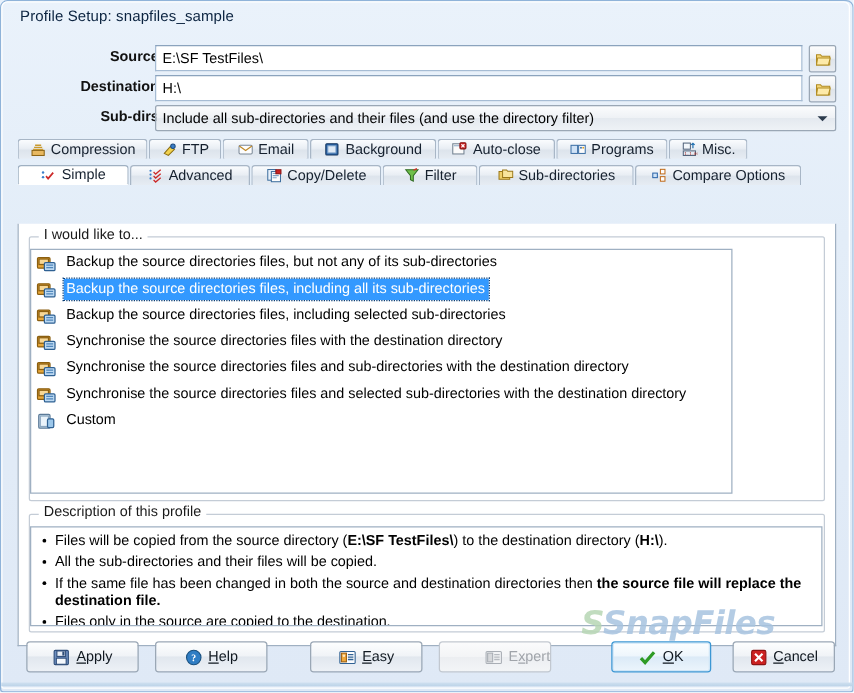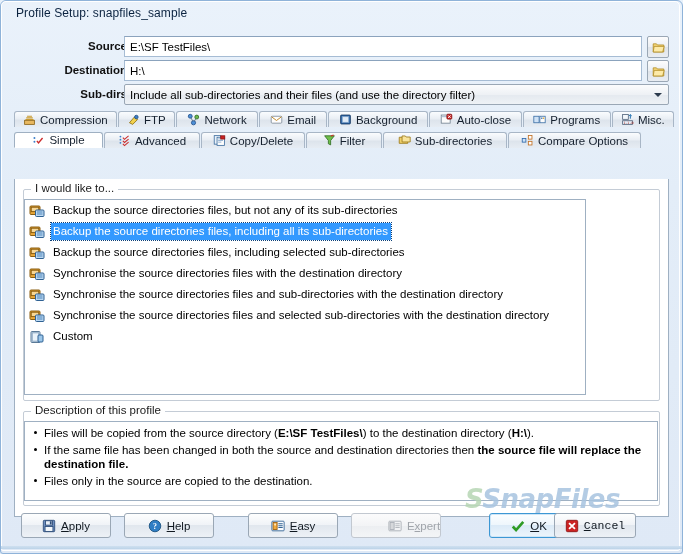--- a/index.html
+++ b/index.html
@@ -382,29 +382,20 @@
             <path d="M3 8h10M4 6h8M5 4h6" stroke="#c99a2e" stroke-width="1.4"></path>
           </svg>
           <span>Compression</span>
         </div>
         <div class="tab" style="width:58px">
           <svg class="tab-icon" viewBox="0 0 16 16">
             <path d="M3 12l6-7 4 3-6 6z" fill="#f2d14d" stroke="#8a6d12"></path>
             <circle cx="11.5" cy="5" r="2.2" fill="#3a7ec9" stroke="#1d4d82"></circle>
           </svg>
           <span>FTP</span>
-        </div>
-        <div class="tab" style="width:83px">
-          <svg class="tab-icon" viewBox="0 0 16 16">
-            <circle cx="4" cy="4" r="2.4" fill="#4d8fd6" stroke="#22518c"></circle>
-            <circle cx="12" cy="5" r="2.4" fill="#6db84e" stroke="#2f6b22"></circle>
-            <circle cx="8" cy="12" r="2.6" fill="#4d8fd6" stroke="#22518c"></circle>
-            <path d="M5 6l2 4M11 7l-2 3" stroke="#55667a"></path>
-          </svg>
-          <span>Network</span>
         </div>
         <div class="tab" style="width:69px">
           <svg class="tab-icon" viewBox="0 0 16 16">
             <rect x="1.5" y="4" width="13" height="8.5" rx="1.2" fill="#fdfdfd" stroke="#7a8796"></rect>
             <path d="M1.8 4.6L8 9.2l6.2-4.6" fill="none" stroke="#c08a2a" stroke-width="1.2"></path>
           </svg>
           <span>Email</span>
         </div>
         <div class="tab" style="width:101px">
           <svg class="tab-icon" viewBox="0 0 16 16">
@@ -564,20 +555,21 @@
           </div>
         </div>
 
       <div class="groupbox" style="left:8px; top:232px; width:637px; height:95px;">
         <div class="groupbox-title">Description of this profile</div>
       </div>
 
       <div class="descbox" style="left:9px; top:242px; width:634px; height:80px;">
         <ul class="desc-list" id="desc-list">
             <li><span>Files will be copied from the source directory (</span><b>E:\SF TestFiles\</b><span>) to the destination directory (</span><b>H:\</b><span>).</span></li>
+            <li><span>All the sub-directories and their files will be copied.</span></li>
             <li><span>If the same file has been changed in both the source and destination directories then </span><b>the source file will replace the destination file.</b></li>
             <li><span>Files only in the source are copied to the destination.</span></li>
           </ul>
       </div>
     </div>
   </div>
 
   <div class="watermark">
     <span class="wm-g">S</span><span>SnapFiles</span>
   </div>
@@ -615,21 +607,21 @@
           <path d="M8.4 5.4h5M8.4 7.6h5M8.4 9.8h5" stroke="#b6bac0" stroke-width="1.2"></path>
         </svg>
         <span class="btn-label">E<u>x</u>pert</span>
       </div>
       <div class="btn default" style="left:481px; width:80px;">
         <svg class="btn-icon" viewBox="0 0 16 16">
           <path d="M2 8.6l3.8 4L14 3.2" fill="none" stroke="#2f9b25" stroke-width="3"></path>
         </svg>
         <span class="btn-label"><u>O</u>K</span>
       </div>
-      <div class="btn" style="left:546px; width:82px;font-family:Liberation Mono, monospace;">
+      <div class="btn" style="left:578px; width:82px;">
         <svg class="btn-icon" viewBox="0 0 16 16">
           <rect x="1.5" y="1.5" width="13" height="13" rx="1.5" fill="#cc2222" stroke="#8b1212"></rect>
           <path d="M4.6 4.6l6.8 6.8M11.4 4.6l-6.8 6.8" stroke="#fff" stroke-width="2"></path>
         </svg>
         <span class="btn-label"><u>C</u>ancel</span>
       </div>
     </div>
 
   <div class="hr-bottom"></div>
 </div>

